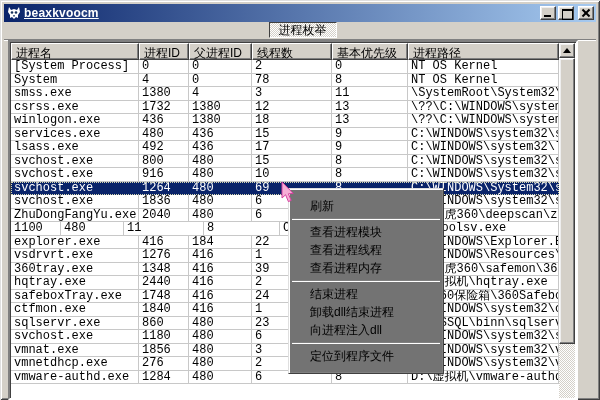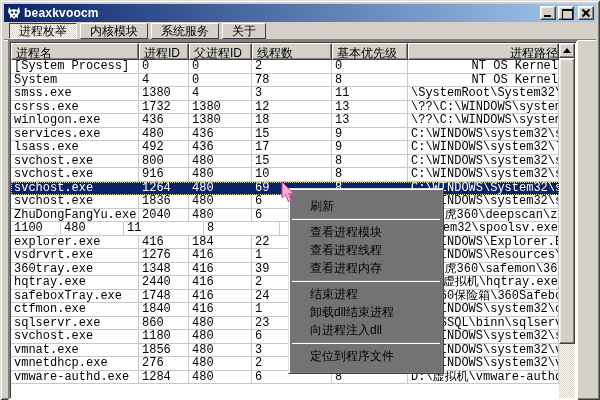--- a/index.html
+++ b/index.html
@@ -12,21 +12,21 @@
     overflow:hidden;
   }
   
   .titlebar {
     position:absolute; left:4px; top:4px; right:4px; height:18px;
     background:linear-gradient(to right,#0a246a,#a6caf0);
     display:flex; align-items:center; padding:0 2px; color:#fff;
   }
   .app-icon { width:14px; height:14px; margin:0 3px 0 1px; flex:0 0 auto; }
   .title-text { font-size:12px; font-weight:bold; letter-spacing:.2px;
-    flex:1 1 auto; white-space:nowrap; overflow:hidden; }
+    flex:1 1 auto; white-space:nowrap; overflow:hidden;text-decoration:underline; }
   .winbtns { display:flex; gap:2px; }
   .wbtn {
     width:16px; height:14px; background:#d4d0c8; position:relative;
     border:1px solid; border-color:#fff #404040 #404040 #fff;
     box-shadow: inset -1px -1px 0 #808080, inset 1px 1px 0 #eee;
   }
   .wbtn.close { margin-left:2px; }
   .glyph-min::after { content:""; position:absolute; left:3px; bottom:2px;
     width:7px; height:2px; background:#000; }
   .glyph-max::after { content:""; position:absolute; left:3px; top:2px;
@@ -34,20 +34,21 @@
   .glyph-x::before, .glyph-x::after { content:""; position:absolute;
     left:2px; top:5px; width:10px; height:2px; background:#000; }
   .glyph-x::before { transform:rotate(45deg); }
   .glyph-x::after  { transform:rotate(-45deg); }
   
   .menubar {
     position:absolute; left:4px; top:22px; right:4px; height:18px;
     display:flex; align-items:center; gap:3px; padding-left:5px;
     border-bottom:1px solid #808080; box-shadow:0 1px 0 #fff;
     background:#d4d0c8;
+    flex-direction:column;
   }
   .tabbtn {
     height:16px; padding:0 9px; font-size:12px; line-height:14px;
     background:#d4d0c8; color:#000; display:flex; align-items:center;
     border:1px solid; border-color:#fff #404040 #404040 #fff;
   }
   .tabbtn.active {
     border-color:#404040 #fff #fff #404040;
     background-image:conic-gradient(#fff 0 25%, #d4d0c8 0 50%, #fff 0 75%, #d4d0c8 0);
     background-size:2px 2px;
@@ -71,21 +72,21 @@
   .lv-body { position:absolute; left:1px; top:18px; right:17px; bottom:0;
     overflow:hidden; background:#fff; }
   .trow { display:flex; height:13.5px; }
   .cell {
     font-family:"Liberation Mono","DejaVu Sans Mono",monospace;
     font-size:12px; line-height:12.5px; padding-left:3px;
     white-space:pre; overflow:hidden; flex:0 0 auto;
     border-right:1px solid #c8c8c8; border-bottom:1px solid #c8c8c8;
   }
   .c-name{width:128px} .c-pid{width:50px} .c-ppid{width:63px}
-  .c-threads{width:80px} .c-priority{width:76px} .c-path{flex:1 1 auto; width:auto;text-align:right;}
+  .c-threads{width:80px} .c-priority{width:76px} .c-path{flex:1 1 auto; width:auto;}
   .trow.selected .cell { background:#0a246a; color:#fff;
     border-right-color:#0a246a; border-bottom-color:#0a246a; }
   .trow.selected { outline:1px dotted #d8d8b0; outline-offset:-1px; }
   
   .vscroll { position:absolute; top:1px; right:1px; width:16px; bottom:0;
     background-image:conic-gradient(#fff 0 25%, #d4d0c8 0 50%, #fff 0 75%, #d4d0c8 0);
     background-size:2px 2px; }
   .sb-btn, .sb-thumb { position:absolute; left:0; width:16px; background:#d4d0c8;
     border:1px solid; border-color:#fff #404040 #404040 #fff;
     box-shadow: inset -1px -1px 0 #808080, inset 1px 1px 0 #eee; }

